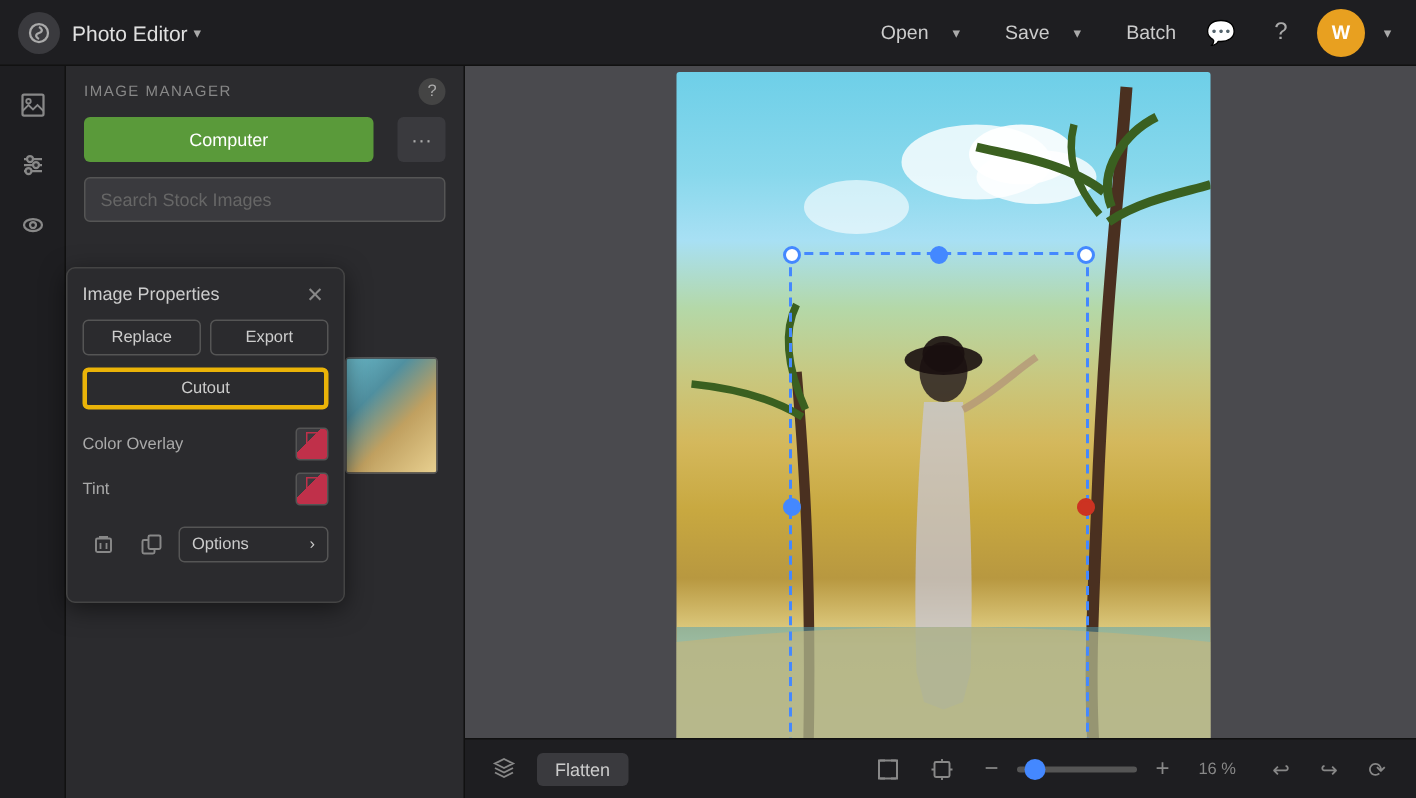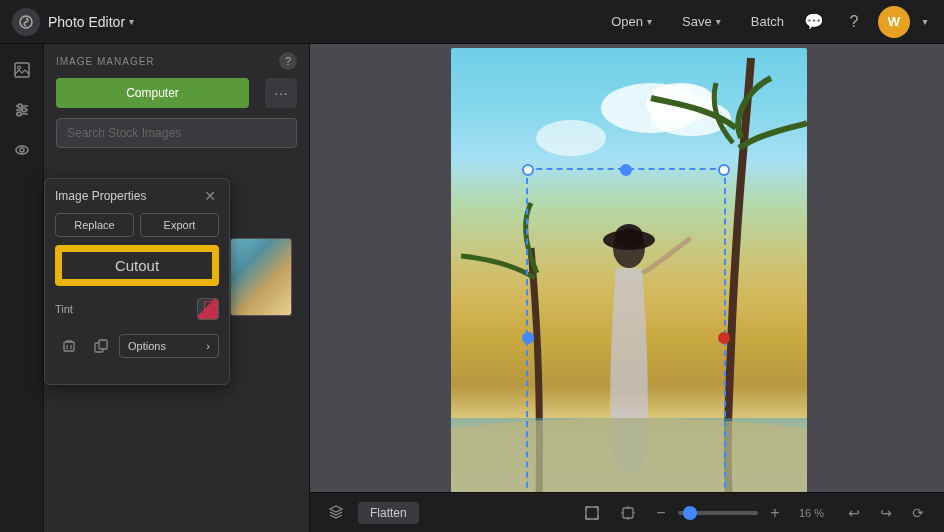--- a/index.html
+++ b/index.html
@@ -33,21 +33,21 @@
     .top-spacer { flex: 1; }
     .top-center { display: flex; align-items: center; gap: 2px; }
     .top-btn {
       padding: 6px 14px;
       background: transparent;
       border: none;
       color: #ccc;
       font-size: 13px;
       cursor: pointer;
       border-radius: 4px;
-      display: flex; align-items: center; gap: 4px;
+      display: flex; align-items: center; gap: 16px;
     }
     .top-btn .chevron { font-size: 10px; color: #aaa; }
     .top-right { display: flex; align-items: center; gap: 8px; margin-left: auto; }
     .top-icon-btn {
       width: 32px; height: 32px;
       background: transparent;
       border: none;
       color: #aaa;
       display: flex; align-items: center; justify-content: center;
       cursor: pointer;
@@ -188,24 +188,24 @@
       color: #ccc;
       font-size: 11px;
       cursor: pointer;
     }
     .btn-cutout {
       display: block;
       width: calc(100% - 20px);
       margin: 0 10px 8px;
       padding: 5px 0;
       background: transparent;
-      border: 7px solid #eab308;
+      border: 3px solid #eab308;
       border-radius: 4px;
       color: #ccc;
-      font-size: 15px;
+      font-size: 11px;
       cursor: pointer;
     }
 
     
     .thumb-container {
       position: absolute;
       top: 194px; left: 186px;
       width: 62px; height: 78px;
       background: #1e1e21;
       border: 1px solid #555;
@@ -468,20 +468,24 @@
         <span class="props-title">Image Properties</span>
         <button class="props-close">✕</button>
       </div>
       <div class="props-btns">
         <button class="btn-replace">Replace</button>
         <button class="btn-export">Export</button>
       </div>
       <button class="btn-cutout">Cutout</button>
 
       <div class="props-row">
+        <span class="props-label">Color Overlay</span>
+        <div class="color-swatch"></div>
+      </div>
+      <div class="props-row">
         <span class="props-label">Tint</span>
         <div class="color-swatch"></div>
       </div>
 
       <div class="props-footer">
         <button class="btn-delete">
           <svg width="14" height="14" viewBox="0 0 14 14" fill="none">
             <rect x="2" y="3" width="10" height="9" rx="1" stroke="#888" stroke-width="1.3"></rect>
             <line x1="5" y1="3" x2="5" y2="2" stroke="#888" stroke-width="1.3"></line>
             <line x1="9" y1="3" x2="9" y2="2" stroke="#888" stroke-width="1.3"></line>

